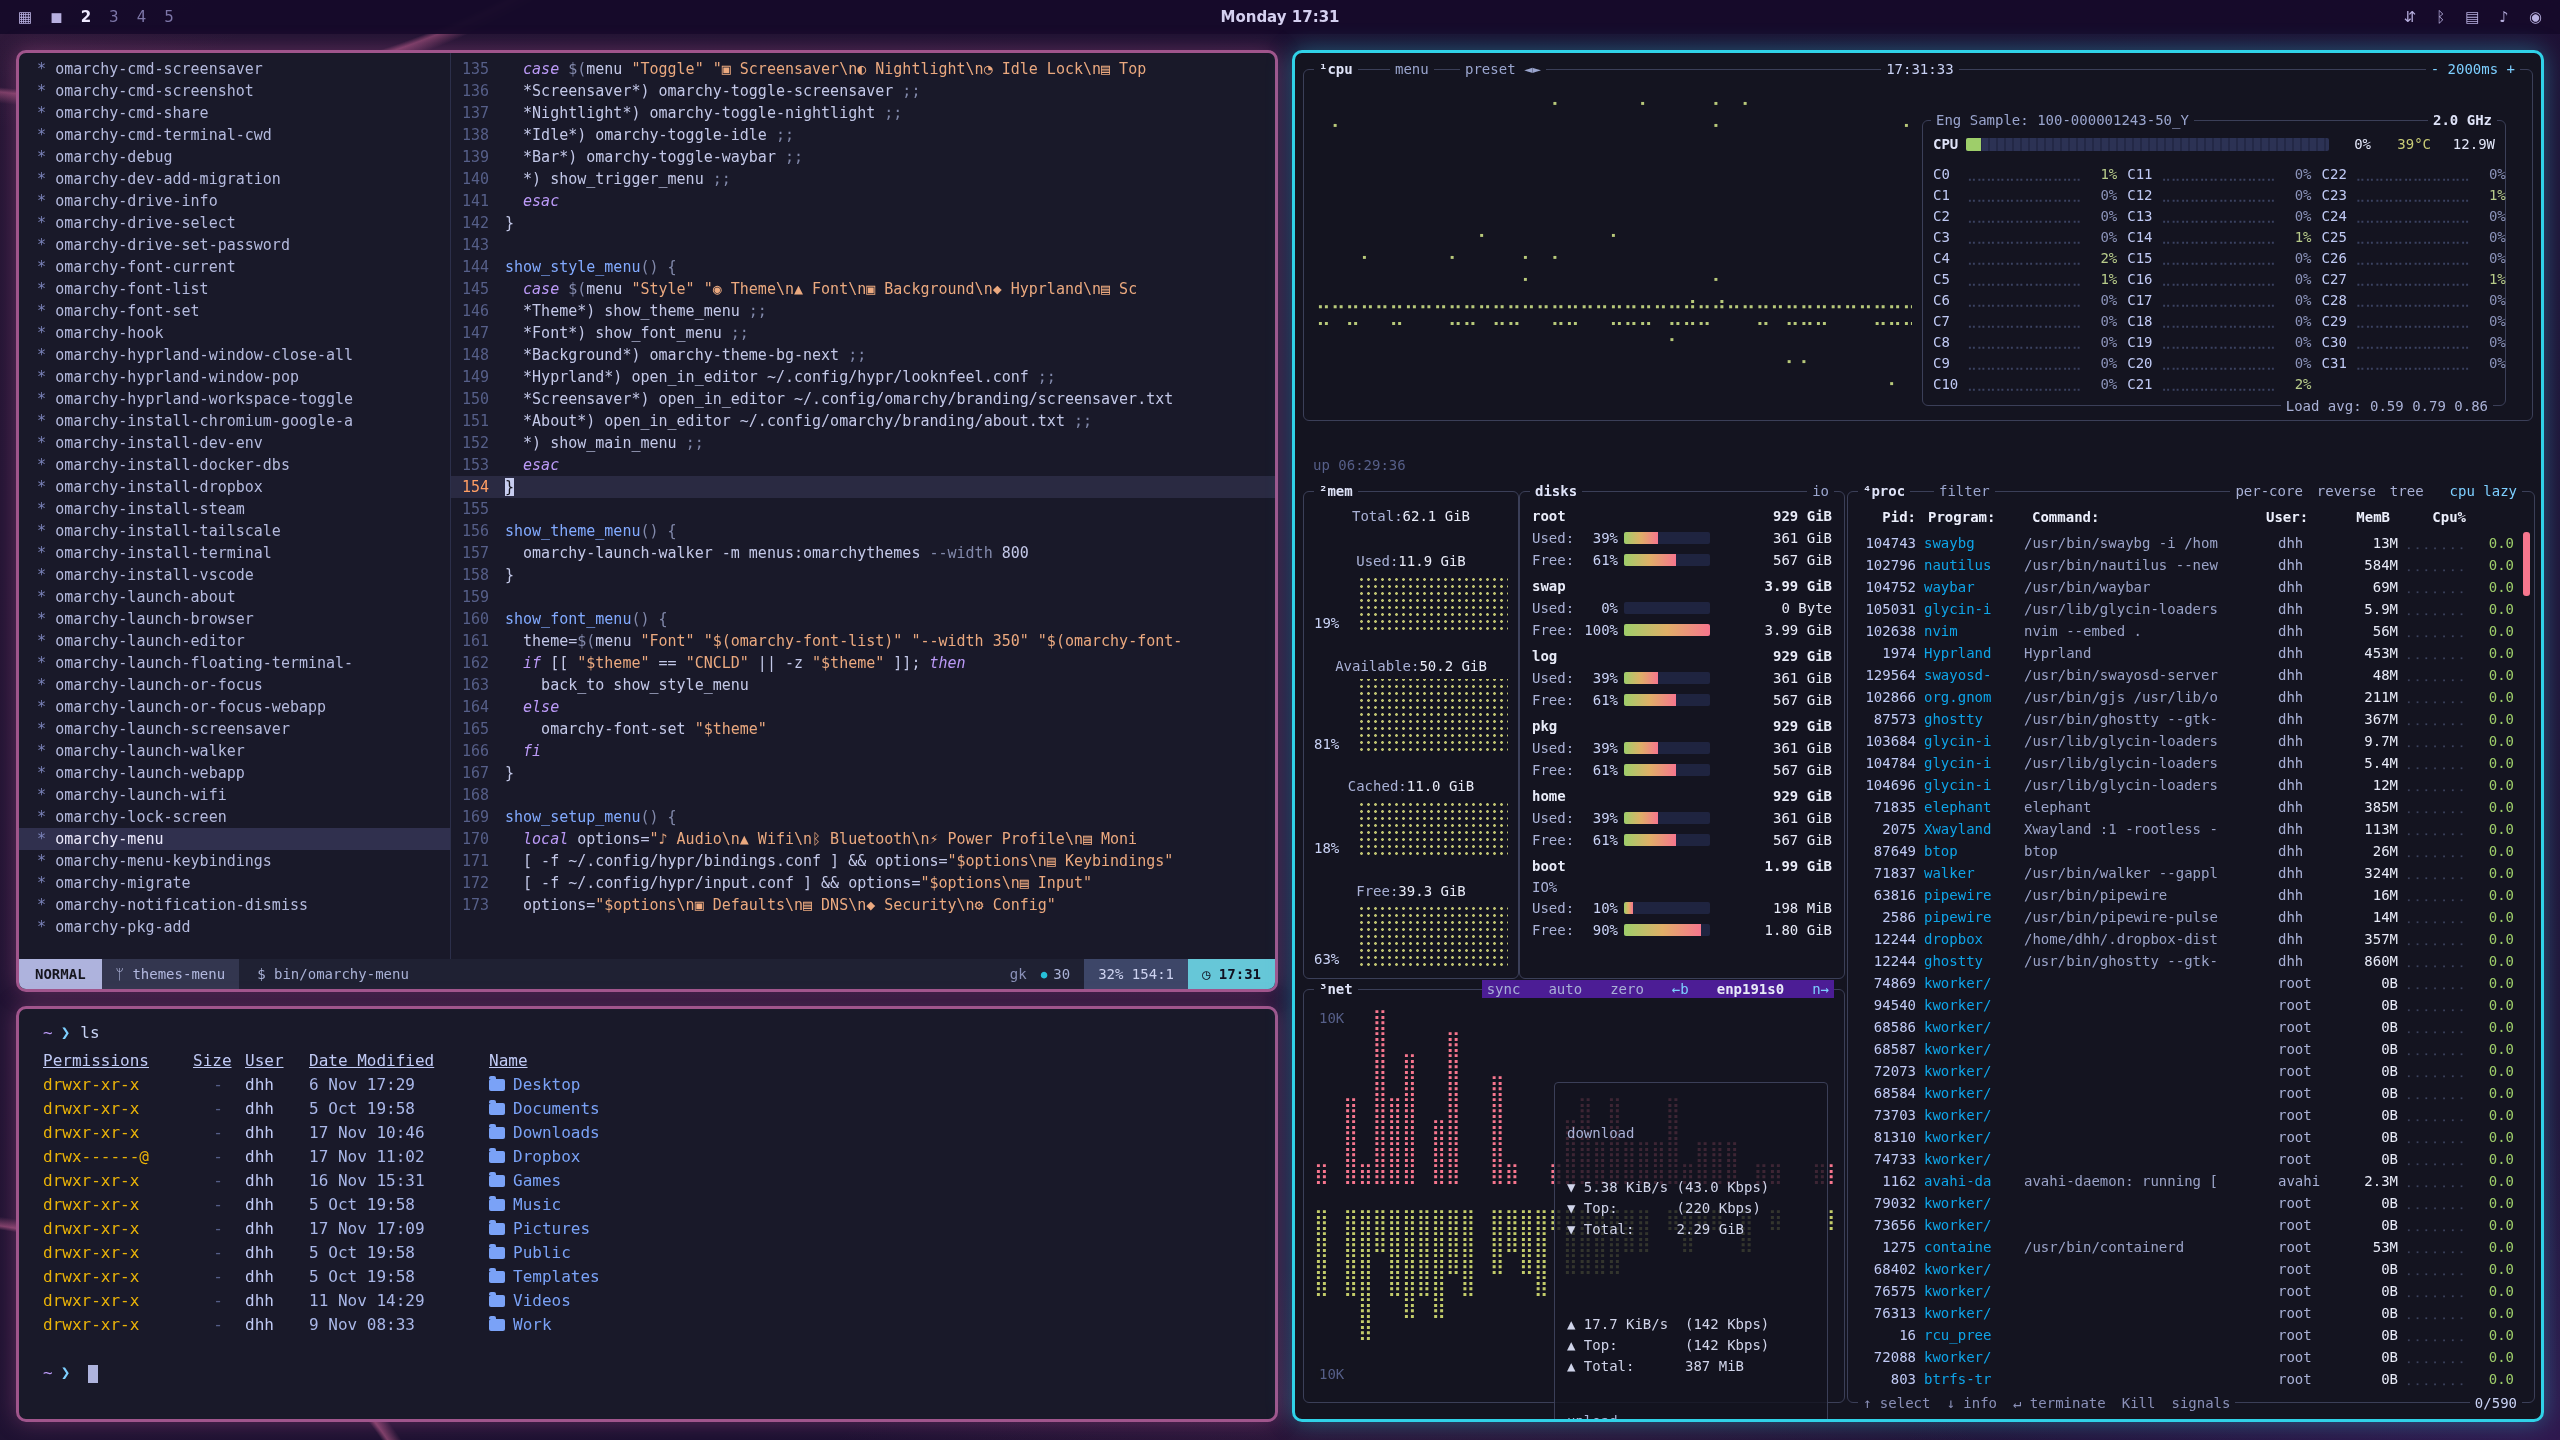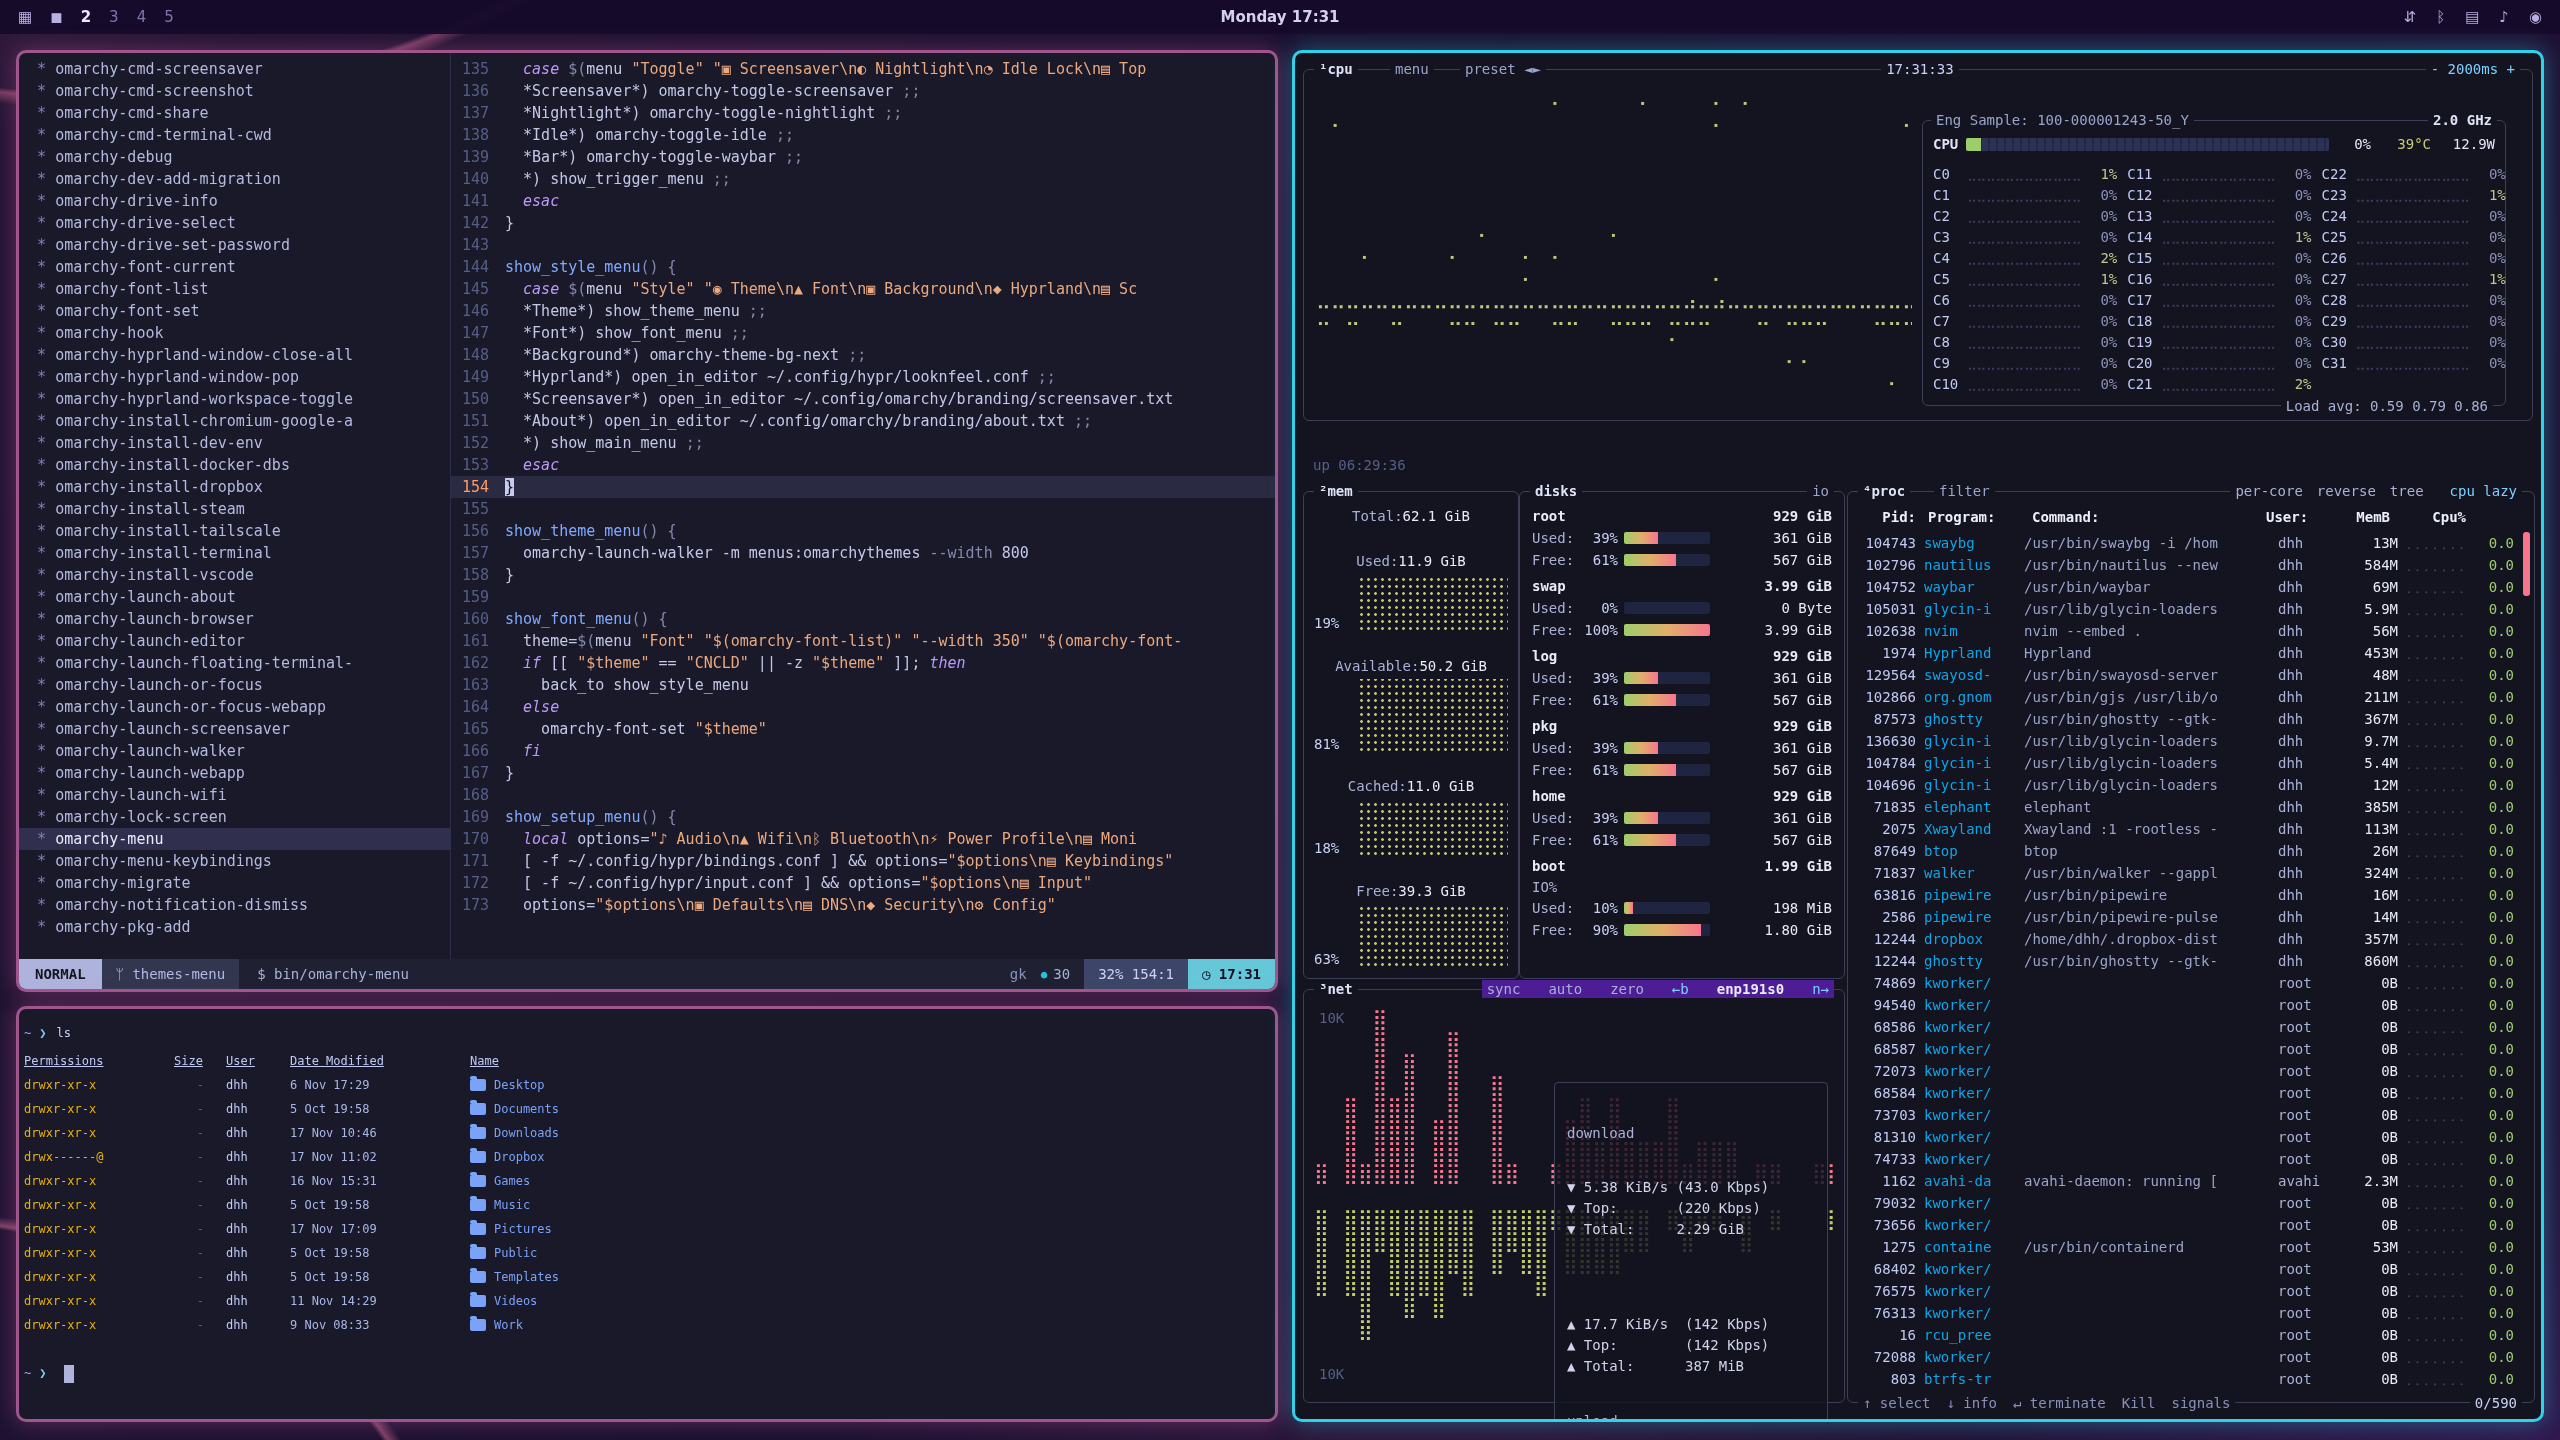--- a/index.html
+++ b/index.html
@@ -50,21 +50,21 @@
 .sl-mode{background:#aeb3dd;color:#16161e;font-weight:bold;padding:0 16px;height:100%;display:flex;align-items:center}
 .sl-branch{background:#33364f;color:#b3b9e0;padding:0 14px;height:100%;display:flex;align-items:center}
 .sl-buffer{margin-left:18px;color:#a9b1d6}
 .sl-spacer{flex:1}
 .sl-gk{color:#8a90b8;margin-right:14px}
 .sl-badge{display:flex;align-items:center;gap:6px;margin-right:14px;color:#a9b1d6}
 .sl-badge .dot{color:#27c0d8;font-size:11px}
 .sl-pos{background:#3d4668;color:#cdd2f0;padding:0 14px;height:100%;display:flex;align-items:center}
 .sl-clock{background:#66c7d8;color:#101020;font-weight:bold;padding:0 14px;height:100%;display:flex;align-items:center}
 
-#win-term{padding:12px 5px;font-size:12px}
+#win-term{padding:12px 24px;font-size:16px}
 .term-line{height:24px;line-height:24px;white-space:pre}
 .t-prompt{color:#bb9af7}
 .t-chev{color:#7dcfff;margin:0 10px 0 8px}
 .t-cmd{color:#c8d3f5}
 .term-cursor{display:inline-block;width:10px;height:18px;background:#aeb3dd;vertical-align:middle;margin-left:8px}
 .ls-table{margin-top:4px}
 .ls-row{display:grid;grid-template-columns:150px 52px 64px 180px 1fr;height:24px;line-height:24px;white-space:pre}
 .ls-h{text-decoration:underline;color:#c0caf5}
 .c-perm{color:#eab308}
 .c-size{color:#565f89;text-align:right;padding-right:22px}
@@ -748,21 +748,21 @@
     <div class="proc-rows">
         <div class="proc-row"><span class="pc-pid">104743</span><span class="pc-prog">swaybg</span><span class="pc-cmd">/usr/bin/swaybg -i /hom</span><span class="pc-user">dhh</span><span class="pc-mem">13M</span><span class="pc-lead">⡀⡀⡀⡀⡀⡀⡀</span><span class="pc-cpu">0.0</span></div>
         <div class="proc-row"><span class="pc-pid">102796</span><span class="pc-prog">nautilus</span><span class="pc-cmd">/usr/bin/nautilus --new</span><span class="pc-user">dhh</span><span class="pc-mem">584M</span><span class="pc-lead">⡀⡀⡀⡀⡀⡀⡀</span><span class="pc-cpu">0.0</span></div>
         <div class="proc-row"><span class="pc-pid">104752</span><span class="pc-prog">waybar</span><span class="pc-cmd">/usr/bin/waybar</span><span class="pc-user">dhh</span><span class="pc-mem">69M</span><span class="pc-lead">⡀⡀⡀⡀⡀⡀⡀</span><span class="pc-cpu">0.0</span></div>
         <div class="proc-row"><span class="pc-pid">105031</span><span class="pc-prog">glycin-i</span><span class="pc-cmd">/usr/lib/glycin-loaders</span><span class="pc-user">dhh</span><span class="pc-mem">5.9M</span><span class="pc-lead">⡀⡀⡀⡀⡀⡀⡀</span><span class="pc-cpu">0.0</span></div>
         <div class="proc-row"><span class="pc-pid">102638</span><span class="pc-prog">nvim</span><span class="pc-cmd">nvim --embed .</span><span class="pc-user">dhh</span><span class="pc-mem">56M</span><span class="pc-lead">⡀⡀⡀⡀⡀⡀⡀</span><span class="pc-cpu">0.0</span></div>
         <div class="proc-row"><span class="pc-pid">1974</span><span class="pc-prog">Hyprland</span><span class="pc-cmd">Hyprland</span><span class="pc-user">dhh</span><span class="pc-mem">453M</span><span class="pc-lead">⡀⡀⡀⡀⡀⡀⡀</span><span class="pc-cpu">0.0</span></div>
         <div class="proc-row"><span class="pc-pid">129564</span><span class="pc-prog">swayosd-</span><span class="pc-cmd">/usr/bin/swayosd-server</span><span class="pc-user">dhh</span><span class="pc-mem">48M</span><span class="pc-lead">⡀⡀⡀⡀⡀⡀⡀</span><span class="pc-cpu">0.0</span></div>
         <div class="proc-row"><span class="pc-pid">102866</span><span class="pc-prog">org.gnom</span><span class="pc-cmd">/usr/bin/gjs /usr/lib/o</span><span class="pc-user">dhh</span><span class="pc-mem">211M</span><span class="pc-lead">⡀⡀⡀⡀⡀⡀⡀</span><span class="pc-cpu">0.0</span></div>
         <div class="proc-row"><span class="pc-pid">87573</span><span class="pc-prog">ghostty</span><span class="pc-cmd">/usr/bin/ghostty --gtk-</span><span class="pc-user">dhh</span><span class="pc-mem">367M</span><span class="pc-lead">⡀⡀⡀⡀⡀⡀⡀</span><span class="pc-cpu">0.0</span></div>
-        <div class="proc-row"><span class="pc-pid">136630</span><span class="pc-prog">glycin-i</span><span class="pc-cmd">/usr/lib/glycin-loaders</span><span class="pc-user">dhh</span><span class="pc-mem">9.7M</span><span class="pc-lead">⡀⡀⡀⡀⡀⡀⡀</span><span class="pc-cpu">0.0</span></div>
+        <div class="proc-row"><span class="pc-pid">103684</span><span class="pc-prog">glycin-i</span><span class="pc-cmd">/usr/lib/glycin-loaders</span><span class="pc-user">dhh</span><span class="pc-mem">9.7M</span><span class="pc-lead">⡀⡀⡀⡀⡀⡀⡀</span><span class="pc-cpu">0.0</span></div>
         <div class="proc-row"><span class="pc-pid">104784</span><span class="pc-prog">glycin-i</span><span class="pc-cmd">/usr/lib/glycin-loaders</span><span class="pc-user">dhh</span><span class="pc-mem">5.4M</span><span class="pc-lead">⡀⡀⡀⡀⡀⡀⡀</span><span class="pc-cpu">0.0</span></div>
         <div class="proc-row"><span class="pc-pid">104696</span><span class="pc-prog">glycin-i</span><span class="pc-cmd">/usr/lib/glycin-loaders</span><span class="pc-user">dhh</span><span class="pc-mem">12M</span><span class="pc-lead">⡀⡀⡀⡀⡀⡀⡀</span><span class="pc-cpu">0.0</span></div>
         <div class="proc-row"><span class="pc-pid">71835</span><span class="pc-prog">elephant</span><span class="pc-cmd">elephant</span><span class="pc-user">dhh</span><span class="pc-mem">385M</span><span class="pc-lead">⡀⡀⡀⡀⡀⡀⡀</span><span class="pc-cpu">0.0</span></div>
         <div class="proc-row"><span class="pc-pid">2075</span><span class="pc-prog">Xwayland</span><span class="pc-cmd">Xwayland :1 -rootless -</span><span class="pc-user">dhh</span><span class="pc-mem">113M</span><span class="pc-lead">⡀⡀⡀⡀⡀⡀⡀</span><span class="pc-cpu">0.0</span></div>
         <div class="proc-row"><span class="pc-pid">87649</span><span class="pc-prog">btop</span><span class="pc-cmd">btop</span><span class="pc-user">dhh</span><span class="pc-mem">26M</span><span class="pc-lead">⡀⡀⡀⡀⡀⡀⡀</span><span class="pc-cpu">0.0</span></div>
         <div class="proc-row"><span class="pc-pid">71837</span><span class="pc-prog">walker</span><span class="pc-cmd">/usr/bin/walker --gappl</span><span class="pc-user">dhh</span><span class="pc-mem">324M</span><span class="pc-lead">⡀⡀⡀⡀⡀⡀⡀</span><span class="pc-cpu">0.0</span></div>
         <div class="proc-row"><span class="pc-pid">63816</span><span class="pc-prog">pipewire</span><span class="pc-cmd">/usr/bin/pipewire</span><span class="pc-user">dhh</span><span class="pc-mem">16M</span><span class="pc-lead">⡀⡀⡀⡀⡀⡀⡀</span><span class="pc-cpu">0.0</span></div>
         <div class="proc-row"><span class="pc-pid">2586</span><span class="pc-prog">pipewire</span><span class="pc-cmd">/usr/bin/pipewire-pulse</span><span class="pc-user">dhh</span><span class="pc-mem">14M</span><span class="pc-lead">⡀⡀⡀⡀⡀⡀⡀</span><span class="pc-cpu">0.0</span></div>
         <div class="proc-row"><span class="pc-pid">12244</span><span class="pc-prog">dropbox</span><span class="pc-cmd">/home/dhh/.dropbox-dist</span><span class="pc-user">dhh</span><span class="pc-mem">357M</span><span class="pc-lead">⡀⡀⡀⡀⡀⡀⡀</span><span class="pc-cpu">0.0</span></div>
         <div class="proc-row"><span class="pc-pid">12244</span><span class="pc-prog">ghostty</span><span class="pc-cmd">/usr/bin/ghostty --gtk-</span><span class="pc-user">dhh</span><span class="pc-mem">860M</span><span class="pc-lead">⡀⡀⡀⡀⡀⡀⡀</span><span class="pc-cpu">0.0</span></div>

